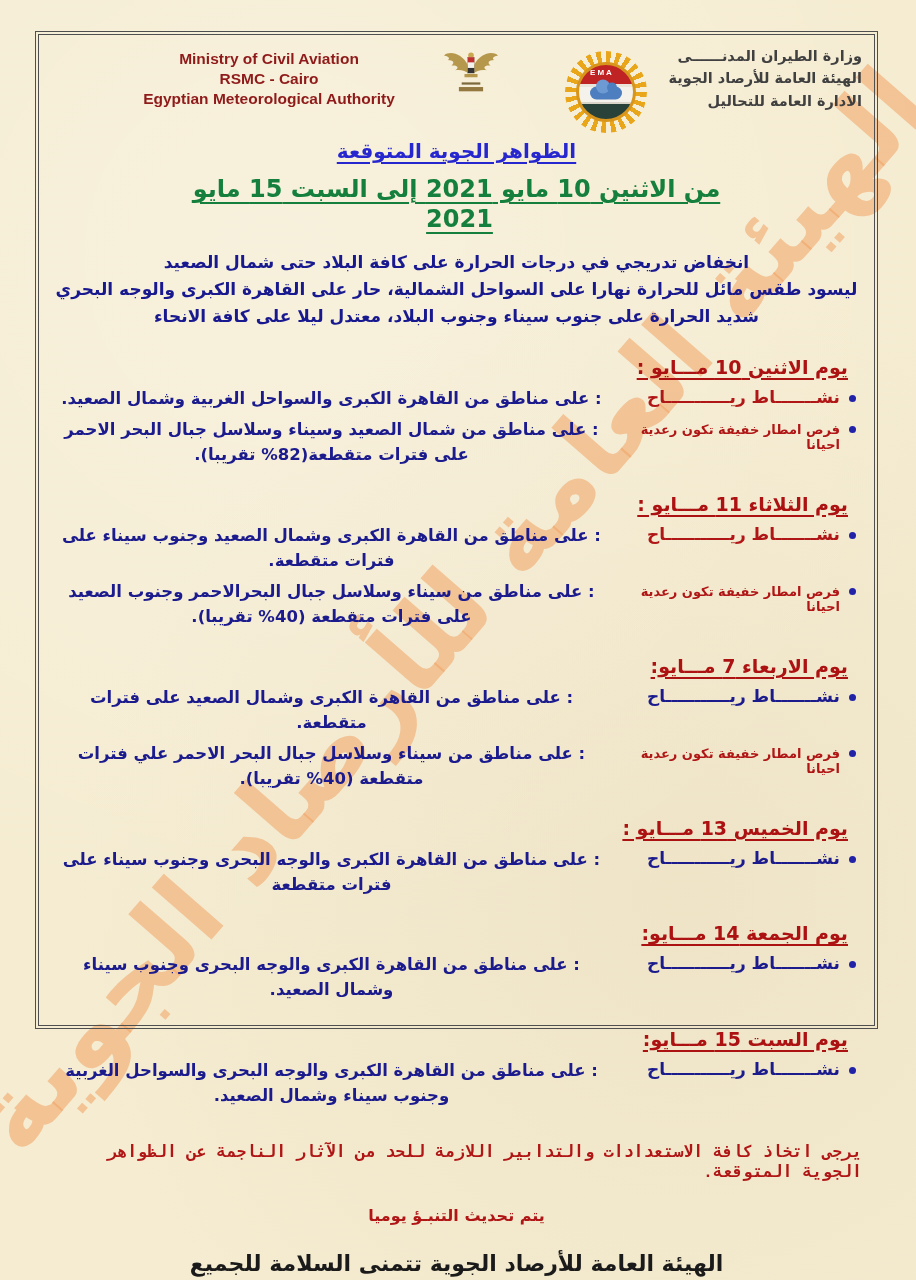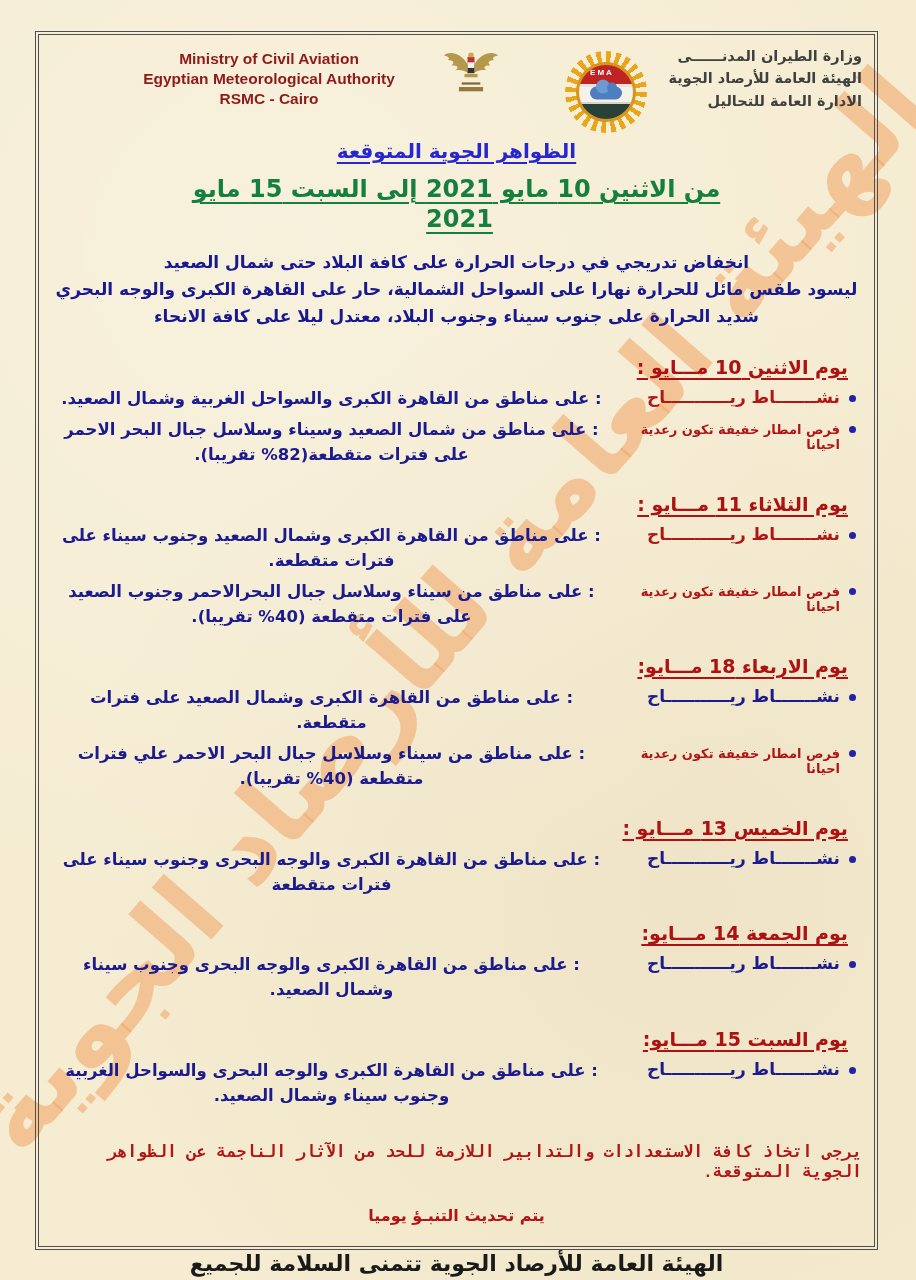--- a/index.html
+++ b/index.html
@@ -7,21 +7,21 @@
     width:916px;height:1280px;position:relative;overflow:hidden;
     background:#f5ecd1;
     font-family:"DejaVu Sans",sans-serif;
   }
   .page-texture{position:absolute;inset:0;
     background:
       radial-gradient(circle at 30% 20%, rgba(255,255,255,.25), rgba(0,0,0,0) 60%),
       radial-gradient(circle at 75% 70%, rgba(210,190,150,.18), rgba(0,0,0,0) 55%);
     pointer-events:none;}
   .frame{
-    position:absolute;left:35px;top:31px;width:843px;height:1219px;
+    position:absolute;left:35px;top:31px;width:843px;height:998px;
     border:4px double #4f4f4f;box-sizing:border-box;
     padding:8px 12px 0 12px;
   }
   .watermark{
     position:absolute;left:450px;top:610px;z-index:0;
     transform:translate(-50%,-50%) rotate(-49deg);
     font-size:104px;font-weight:bold;white-space:nowrap;direction:rtl;
     color:rgba(240,163,98,0.55);letter-spacing:2px;
     pointer-events:none;
   }
@@ -95,22 +95,22 @@
 <div class="page-texture"></div>
 
 <div class="watermark">الهيئة العامة للأرصاد الجوية</div>
 
 <div class="frame">
   <div class="content">
 
     <div class="hdr">
       <div class="hdr-en">
         <div>Ministry of Civil Aviation</div>
+        <div>RSMC - Cairo</div>
         <div>Egyptian Meteorological Authority</div>
-        <div>RSMC - Cairo</div>
       </div>
       <div class="hdr-wings">
         <svg viewBox="0 0 60 58" width="56" height="54" aria-hidden="true">
           <g fill="#b6984c">
             <path d="M27 20 C20 6 7 4 1 9 C6 10 8 12 5 14 C11 14 13 17 9 20 C15 19 18 22 13 25 C20 24 24 26 27 28 Z"></path>
             <path d="M33 20 C40 6 53 4 59 9 C54 10 52 12 55 14 C49 14 47 17 51 20 C45 19 42 22 47 25 C40 24 36 26 33 28 Z"></path>
           </g>
           <circle cx="30" cy="9" r="3" fill="#caa84f"></circle>
           <rect x="26.5" y="11" width="7" height="17" fill="#f4f2ec" stroke="#9a8a60" stroke-width="0.5"></rect>
           <rect x="26.5" y="11" width="7" height="5.5" fill="#c03030"></rect>
@@ -174,21 +174,21 @@
         </div>
         <div class="item">
           <span class="dot"></span>
           <span class="lbl lbl-red">فرص امطار خفيفة تكون رعدية احيانا</span>
           <span class="txt">: على مناطق من سيناء وسلاسل جبال البحرالاحمر وجنوب الصعيد على فترات متقطعة (40% تقريبا).</span>
         </div>
       </div>
     </section>
 
     <section class="day">
-      <h3 class="day-h">يوم الاربعاء 18 مـــايو:</h3>
+      <h3 class="day-h">يوم الاربعاء 7 مـــايو:</h3>
       <div class="day-items">
         <div class="item">
           <span class="dot"></span>
           <span class="lbl lbl-blue">نشـــــــاط ريـــــــــــاح</span>
           <span class="txt">: على مناطق من القاهرة الكبرى وشمال الصعيد على فترات متقطعة.</span>
         </div>
         <div class="item">
           <span class="dot"></span>
           <span class="lbl lbl-red">فرص امطار خفيفة تكون رعدية احيانا</span>
           <span class="txt">: على مناطق من سيناء وسلاسل جبال البحر الاحمر علي فترات متقطعة (40% تقريبا).</span>

